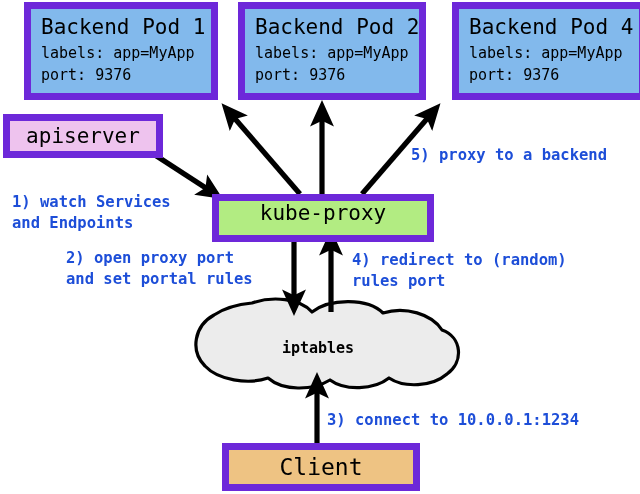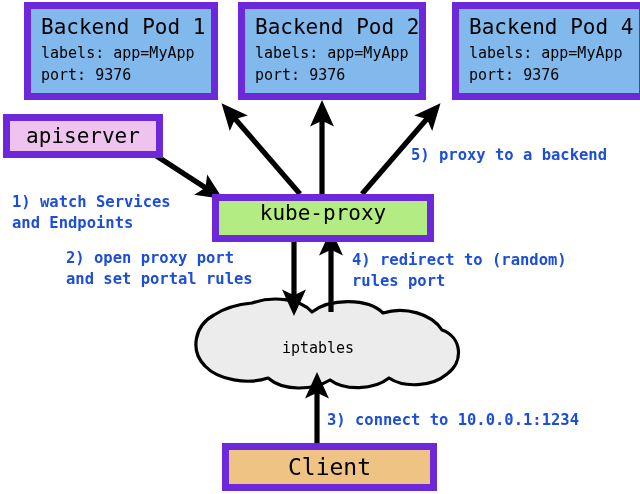--- a/index.html
+++ b/index.html
@@ -154,23 +154,23 @@
   </div>
 
   <div class="node-box apiserver-box" style="left:3px; top:114px; width:160px; height:44px;">
     <span class="apiserver-label">apiserver</span>
   </div>
 
   <div class="node-box kubeproxy-box" style="left:212px; top:194px; width:222px; height:48px;">
     <span class="kubeproxy-label">kube-proxy</span>
   </div>
 
-  <div class="cloud-label" style="left:273px; top:339px; width:90px; text-align:center;">iptables</div>
+  <div class="cloud-label" style="left:273px; top:339px; width:90px; text-align:center;font-weight:bold;">iptables</div>
 
-  <div class="node-box client-box" style="left:222px; top:443px; width:215px; height:48px;text-align:right;">
+  <div class="node-box client-box" style="left:222px; top:443px; width:198px; height:48px;text-align:right;">
     <span class="client-label">Client</span>
   </div>
 
   <div class="step-label" style="left:12px; top:192px;">
     <div>1) watch Services</div>
     <div>and Endpoints</div>
   </div>
 
   <div class="step-label" style="left:66px; top:248px;">
     <div>2) open proxy port</div>

